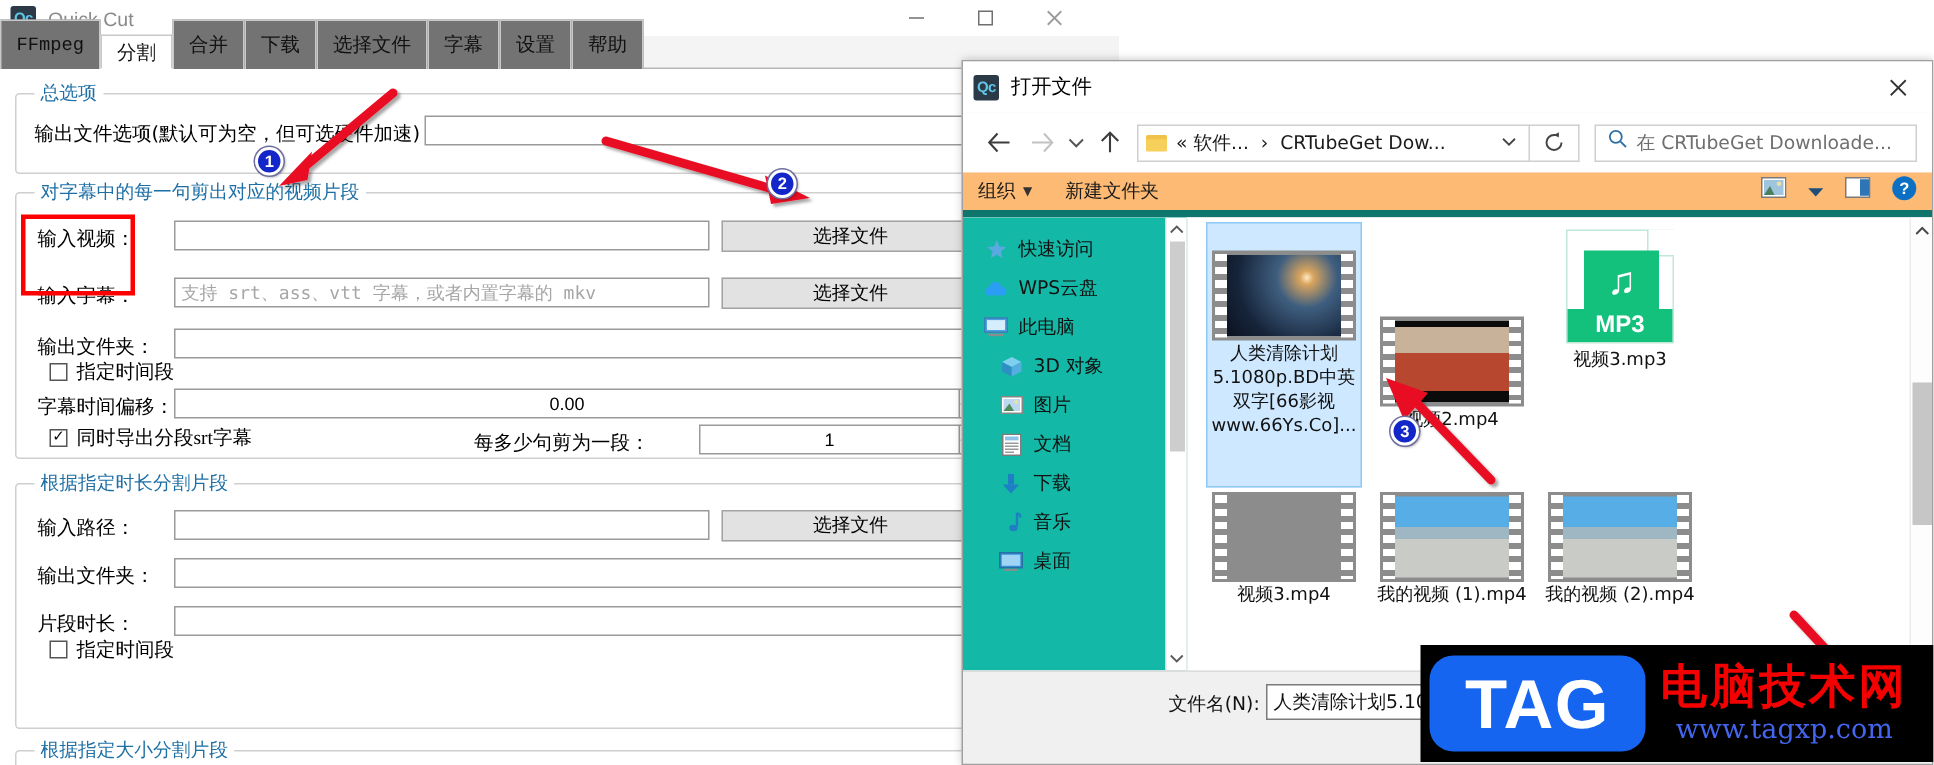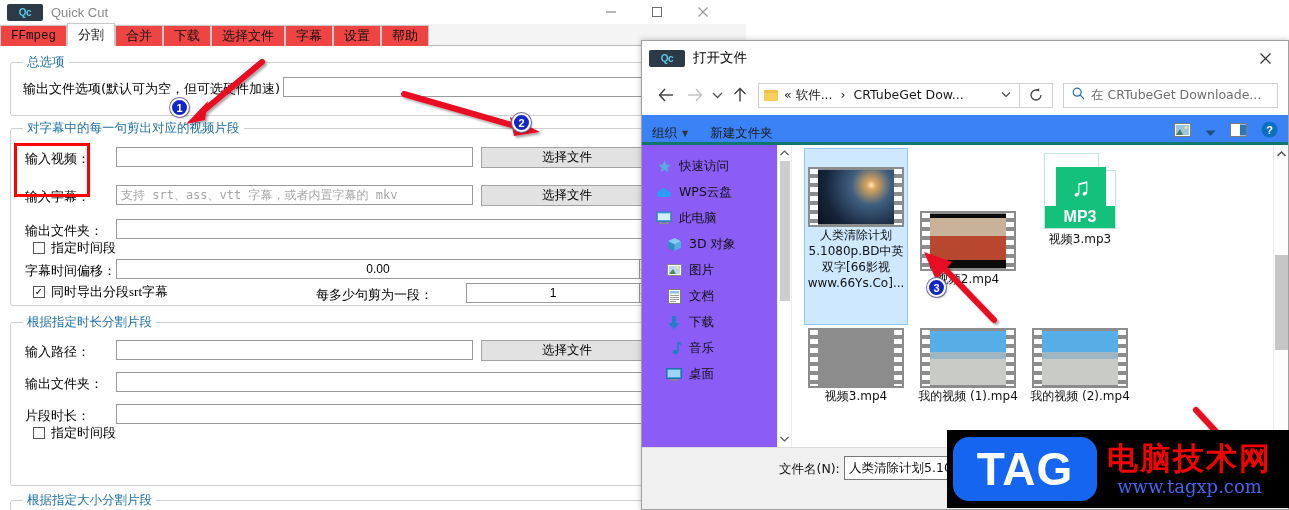--- a/index.html
+++ b/index.html
@@ -16,41 +16,41 @@
   #main-window {
     position: absolute; left: 0; top: 0; width: 746px; height: 510px;
     background: #ffffff;
     border-right: 1px solid #b9b9b9;
   }
   #main-titlebar {
     position: absolute; left:0; top:0; width: 746px; height: 24px;
     background:#ffffff; display:flex; align-items:center;
   }
   .app-icon {
-    width: 36px; height: 17px; margin-left: 7px; border-radius: 2px;
+    width: 17px; height: 17px; margin-left: 7px; border-radius: 2px;
     background: #2b3a46; color:#5fc8e8; font-size: 10px; font-weight: bold;
     display:flex; align-items:center; justify-content:center;
     font-family:"Liberation Sans", sans-serif; letter-spacing:-0.5px;
   }
   #main-title-text {
     margin-left: 8px; font-size: 13px; color:#8a8a8a;
   }
   .win-btns { position:absolute; right: 20px; top:0; height:24px; display:flex; }
   .win-btn { width: 46px; height:24px; display:flex; align-items:center; justify-content:center;
              color:#6f6f6f; font-size:13px; }
   .win-btn svg { display:block; }
 
   #tabstrip {
     position:absolute; left:0; top:24px; width: 746px; height: 22px;
     border-bottom: 1px solid #b7b7b7; background:#f4f4f4;
     display:flex; align-items:flex-end;
   }
   .tab {
-    height: 21px; padding: 0 10px; display:flex; align-items:center; justify-content:center;
-    font-size: 12.5px; color:#111; background:#ef4444;
+    height: 33px; padding: 0 10px; display:flex; align-items:center; justify-content:center;
+    font-size: 12.5px; color:#111; background:#737373;
     border-left:1px solid #c8c8c8; border-top:1px solid #c8c8c8; border-right:1px solid #c8c8c8;
     font-family:"Liberation Mono","DejaVu Sans Mono", monospace;
     position:relative; top:1px;
   }
   .tab.cn { font-family:"DejaVu Sans", sans-serif; font-size:13px; }
   .tab.active {
     background:#ffffff; height: 23px; border-bottom:1px solid #ffffff;
     z-index:2; font-weight:normal;
   }
 
@@ -136,29 +136,29 @@
   #bc-caret { position:absolute; right:8px; font-size:9px; color:#444; }
   #refresh-btn { width:33px; height:25px; border:1px solid #cfcfcf; border-left:none;
                  display:flex; align-items:center; justify-content:center; font-size:14px; color:#333; background:#fff;}
   #fd-search {
     margin-left:10px; flex:1; height:25px; border:1px solid #cfcfcf; background:#fff;
     display:flex; align-items:center; overflow:hidden;
   }
   #fd-search .mag { margin:0 6px 0 8px; color:#2a6ea8; }
   #fd-search .ph { font-size:12.5px; color:#6f6f6f; font-family:"DejaVu Sans", sans-serif; white-space:nowrap;}
 
-  #fd-toolbar { height:30px; background:#3b82f6; border-bottom:3px solid #0f766e;
-                display:flex; align-items:flex-end; padding:0 10px; position:relative;}
+  #fd-toolbar { height:30px; background:#fdba74; border-bottom:5px solid #0f766e;
+                display:flex; align-items:center; padding:0 10px; position:relative;}
   .tb-item { font-size:12.5px; color:#1a1a1a; margin-right:22px; display:flex; align-items:center;
              font-family:"DejaVu Sans", sans-serif; }
   .tb-item .car { font-size:8px; margin-left:5px; color:#333; }
   .tb-right { position:absolute; right:10px; display:flex; align-items:center; gap:14px;}
 
   #fd-body { position:absolute; left:0; top:104px; right:0; bottom:62px; display:flex; background:#fff; }
-  #fd-sidebar { width:149px; background:#8b5cf6; position:relative; padding-top:8px; overflow:hidden;}
+  #fd-sidebar { width:149px; background:#14b8a6; position:relative; padding-top:8px; overflow:hidden;}
   .side-item { display:flex; align-items:center; height:26px; padding-left:14px; font-size:12.5px;
                color:#111; font-family:"DejaVu Sans", sans-serif; white-space:nowrap;}
   .side-item.indent { padding-left:24px; }
   .side-ico { width:16px; height:16px; margin-right:7px; display:flex; align-items:center; justify-content:center; flex:0 0 16px;}
   #side-scroll { position:absolute; right:0; top:0; width:14px; height:100%; background:#fff; border-left:1px solid #eee;}
   #side-scroll .arr { height:16px; display:flex; align-items:center; justify-content:center; font-size:9px; color:#666;}
   #side-thumb { position:absolute; left:2px; top:16px; width:10px; height:140px; background:#cdcdcd; }
   #side-scroll .arr.bot { position:absolute; bottom:0; width:100%; }
 
   #fd-list { flex:1; position:relative; background:#fff; border-left:1px solid #ececec; overflow:hidden;}

